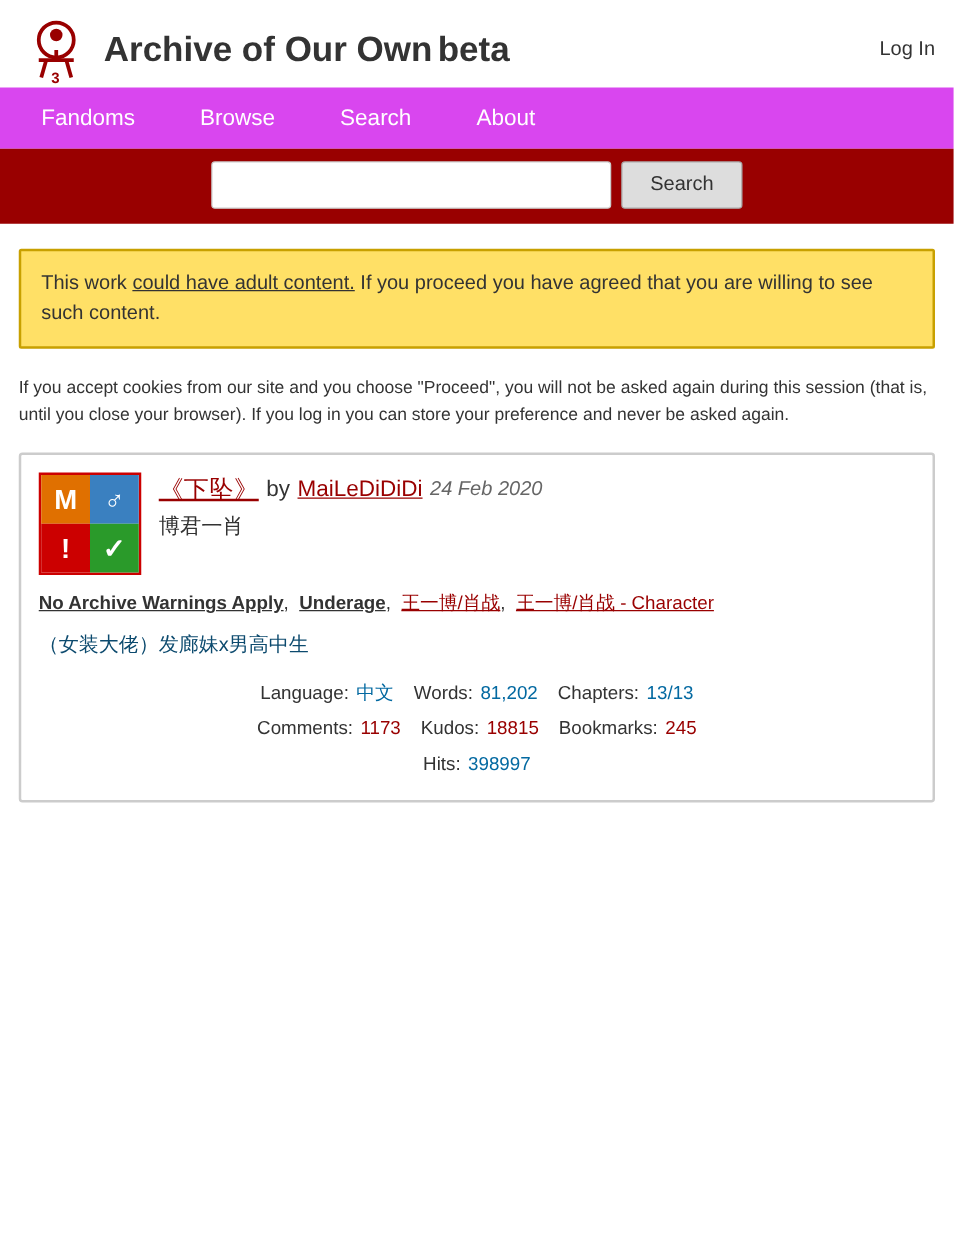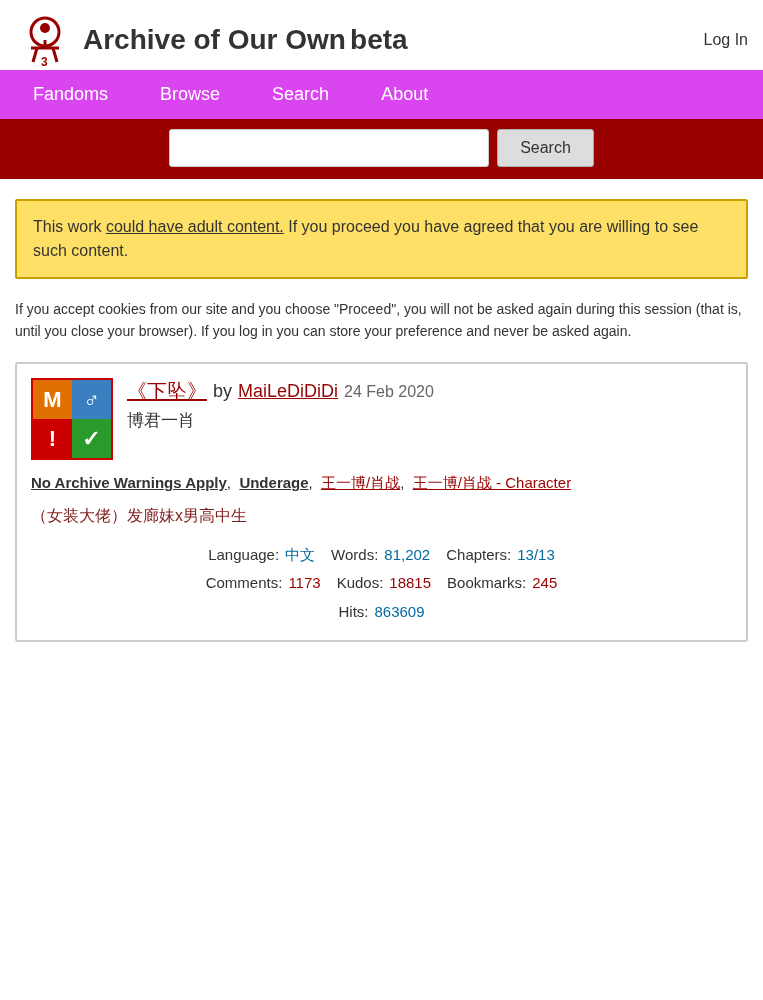--- a/index.html
+++ b/index.html
@@ -193,20 +193,21 @@
     .work-author {
       font-size: 18px;
       color: #900;
       text-decoration: underline;
       cursor: pointer;
     }
     .work-date {
       font-size: 16px;
       color: #666;
       white-space: nowrap;
+      font-style: italic;
     }
     .work-subtitle {
       font-size: 17px;
       color: #333;
       margin-top: 2px;
     }
 
     
     .work-tags {
       margin-bottom: 10px;
@@ -221,21 +222,21 @@
     }
     .tag-fandom {
       color: #900;
       text-decoration: underline;
       cursor: pointer;
     }
 
     
     .work-summary {
       font-size: 16px;
-      color: #7f1d1d;
+      color: #0c4a6e;
       margin-bottom: 14px;
     }
 
     
     .work-stats {
       text-align: center;
       font-size: 15px;
       line-height: 1.9;
       color: #333;
     }
@@ -363,20 +364,20 @@
           <span class="stat-value">18815</span>
         </div>
         <div class="stat-item">
           <span class="stat-label">Bookmarks:</span>
           <span class="stat-value">245</span>
         </div>
       </div>
       <div class="stat-row">
         <div class="stat-item">
           <span class="stat-label">Hits:</span>
-          <span class="stat-value-plain">863609</span>
+          <span class="stat-value-plain">398997</span>
         </div>
       </div>
     </div>
 
   </div>
 
 </div>
 
 </body></html>

